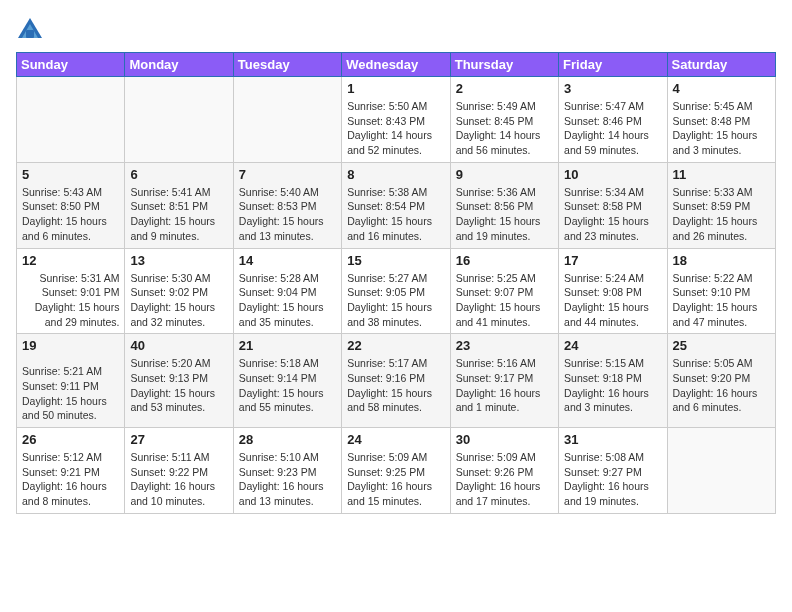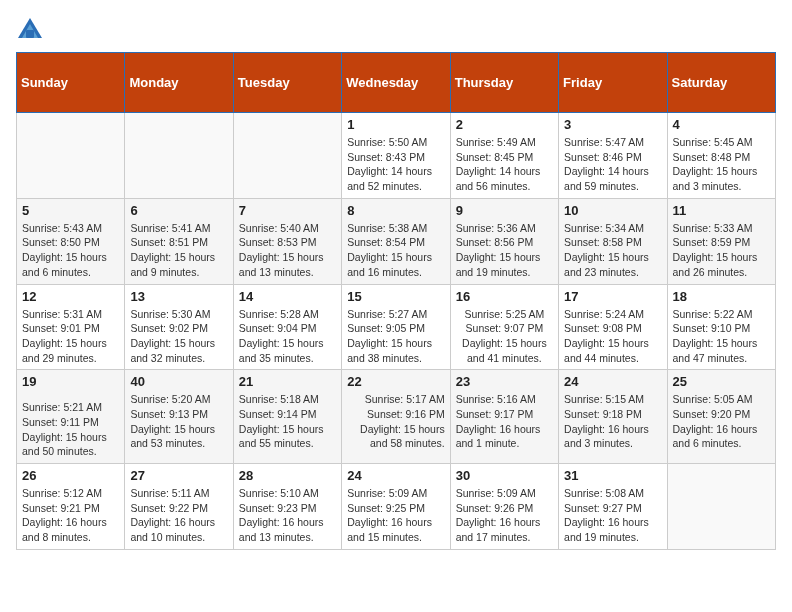--- a/index.html
+++ b/index.html
@@ -47,23 +47,23 @@
       font-size: 16px;
       color: #333;
       margin-top: 2px;
     }
     .calendar {
       width: 100%;
       border-collapse: collapse;
       font-size: 11px;
     }
     .calendar thead th {
-      background-color: #c2410c;
+      background-color: #8b5cf6;
       color: #fff;
-      padding: 22px 4px;
+      padding: 4px 4px;
       text-align: left;
       font-size: 13px;
       border: 1px solid #2a6db5;
     }
     .calendar tbody td {
       border: 1px solid #ccc;
       vertical-align: top;
       padding: 4px 5px;
       width: calc(100% / 7);
       min-height: 80px;
@@ -189,21 +189,21 @@
         <td>
           <div class="day-number">11</div>
           <div class="day-info" style="white-space: pre-line;">Sunrise: 5:33 AM
 Sunset: 8:59 PM
 Daylight: 15 hours and 26 minutes.</div>
         </td>
       </tr>
       <tr>
         <td>
           <div class="day-number">12</div>
-          <div class="day-info" style="white-space: pre-line;">Sunrise: 5:31 AM
+          <div class="day-info" style="white-space: pre-line; text-align: right;">Sunrise: 5:31 AM
 Sunset: 9:01 PM
 Daylight: 15 hours and 29 minutes.</div>
         </td>
         <td>
           <div class="day-number">13</div>
           <div class="day-info" style="white-space: pre-line;">Sunrise: 5:30 AM
 Sunset: 9:02 PM
 Daylight: 15 hours and 32 minutes.</div>
         </td>
         <td>
@@ -213,21 +213,21 @@
 Daylight: 15 hours and 35 minutes.</div>
         </td>
         <td>
           <div class="day-number">15</div>
           <div class="day-info" style="white-space: pre-line;">Sunrise: 5:27 AM
 Sunset: 9:05 PM
 Daylight: 15 hours and 38 minutes.</div>
         </td>
         <td>
           <div class="day-number">16</div>
-          <div class="day-info" style="white-space: pre-line; text-align: center;">Sunrise: 5:25 AM
+          <div class="day-info" style="white-space: pre-line;">Sunrise: 5:25 AM
 Sunset: 9:07 PM
 Daylight: 15 hours and 41 minutes.</div>
         </td>
         <td>
           <div class="day-number">17</div>
           <div class="day-info" style="white-space: pre-line;">Sunrise: 5:24 AM
 Sunset: 9:08 PM
 Daylight: 15 hours and 44 minutes.</div>
         </td>
         <td>
@@ -251,21 +251,21 @@
 Daylight: 15 hours and 53 minutes.</div>
         </td>
         <td>
           <div class="day-number">21</div>
           <div class="day-info" style="white-space: pre-line;">Sunrise: 5:18 AM
 Sunset: 9:14 PM
 Daylight: 15 hours and 55 minutes.</div>
         </td>
         <td>
           <div class="day-number">22</div>
-          <div class="day-info" style="white-space: pre-line; text-align: right;">Sunrise: 5:17 AM
+          <div class="day-info" style="white-space: pre-line;">Sunrise: 5:17 AM
 Sunset: 9:16 PM
 Daylight: 15 hours and 58 minutes.</div>
         </td>
         <td>
           <div class="day-number">23</div>
           <div class="day-info" style="white-space: pre-line;">Sunrise: 5:16 AM
 Sunset: 9:17 PM
 Daylight: 16 hours and 1 minute.</div>
         </td>
         <td>

